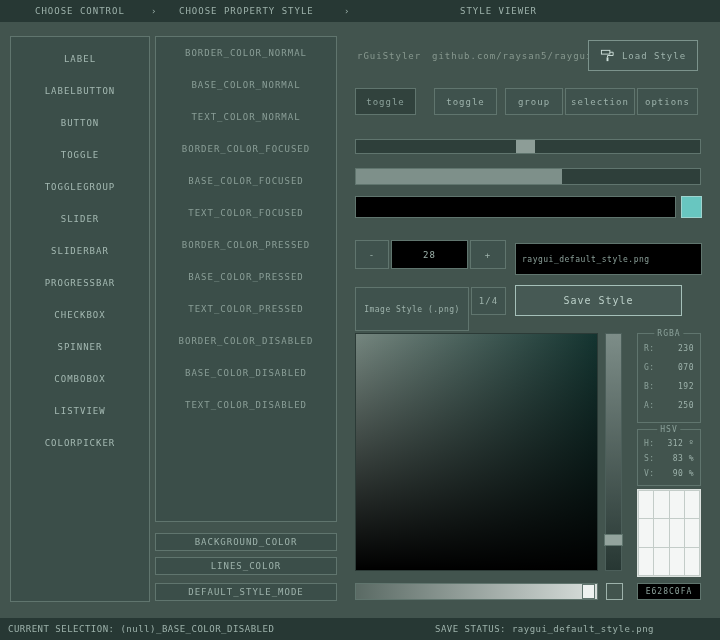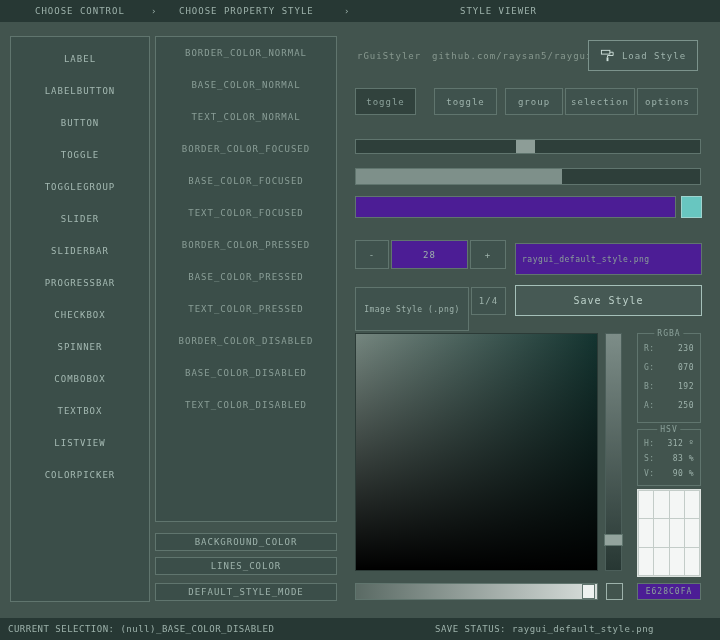--- a/index.html
+++ b/index.html
@@ -36,21 +36,21 @@
   }
 
   
   .btn {
     border:1px solid #60756e; background:#3f524d;
     display:flex; align-items:center; justify-content:center;
     font-size:9px; letter-spacing:1px; color:#9db2ab; cursor:pointer;
   }
   .btn.pressed { background:#31423d; color:#8ba19a; }
   .btn.focused { border-color:#a5c0b9; background:#465954; color:#bcd0c9; }
-  .inset { border:1px solid #60756e; background:#4c1d95; }
+  .inset { border:1px solid #60756e; background:#000000; }
 
   .slider-track { left:355px; top:139px; width:346px; height:15px; border:1px solid #60756e; background:#2e3f3a; }
   .slider-handle { position:absolute; left:160px; top:0; height:13px; width:19px; background:#8d9d97; cursor:pointer; }
 
   .progress-track { left:355px; top:168px; width:346px; height:17px; border:1px solid #60756e; background:#2e3f3a; }
   .progress-fill { position:absolute; left:0; top:0; height:15px; width:206px; background:#7e908a; }
 
   .swatch { left:681px; top:196px; width:21px; height:22px; background:#68c6c0; border:1px solid #9fd4cf; cursor:pointer; }
 
   
@@ -107,21 +107,20 @@
   <div class="list-item">LABELBUTTON</div>
   <div class="list-item">BUTTON</div>
   <div class="list-item">TOGGLE</div>
   <div class="list-item">TOGGLEGROUP</div>
   <div class="list-item">SLIDER</div>
   <div class="list-item">SLIDERBAR</div>
   <div class="list-item">PROGRESSBAR</div>
   <div class="list-item">CHECKBOX</div>
   <div class="list-item">SPINNER</div>
   <div class="list-item">COMBOBOX</div>
-  <div class="list-item">TEXTBOX</div>
   <div class="list-item">LISTVIEW</div>
   <div class="list-item">COLORPICKER</div>
 </section>
 
 <section class="abs panel props-panel">
   <div class="list-item">BORDER_COLOR_NORMAL</div>
   <div class="list-item">BASE_COLOR_NORMAL</div>
   <div class="list-item">TEXT_COLOR_NORMAL</div>
   <div class="list-item">BORDER_COLOR_FOCUSED</div>
   <div class="list-item">BASE_COLOR_FOCUSED</div>
@@ -168,21 +167,21 @@
 <div class="abs inset txt" style="left:355px; top:196px; width:321px; height:22px; display:flex; align-items:center; padding:0 6px;"></div>
 <div class="abs swatch"></div>
 
 <div class="abs btn" style="left:355px; top:240px; width:34px; height:29px">-</div>
 <div class="abs inset" style="left:391px; top:240px; width:77px; height:29px; display:flex; align-items:center; justify-content:center; font-size:9px; letter-spacing:1px; color:#9db2ab;">28</div>
 <div class="abs btn" style="left:470px; top:240px; width:36px; height:29px">+</div>
 <div class="abs inset" style="left:515px; top:243px; width:187px; height:32px; display:flex; align-items:center; padding:0 6px; font-size:8px; letter-spacing:0.5px; color:#8a9f98;">raygui_default_style.png</div>
 
 <div class="abs btn" style="left:355px; top:287px; width:114px; height:44px; font-size:8px; letter-spacing:0.5px;">Image Style (.png)</div>
 <div class="abs btn" style="left:471px; top:287px; width:35px; height:28px">1/4</div>
-<div class="abs btn focused" style="left:515px; top:285px; width:187px; height:31px; font-size:10px;">Save Style</div>
+<div class="abs btn focused" style="left:515px; top:285px; width:167px; height:31px; font-size:10px;">Save Style</div>
 
 <div class="abs sv-square"></div>
 <div class="abs hue-bar">
   <div class="hue-handle"></div>
 </div>
 
 <div class="abs groupbox" style="left:637px; top:333px; width:64px; height:90px">
   <span class="groupbox-title">RGBA</span>
   <div class="gb-row" style="top:10px">
     <span>R:</span>

